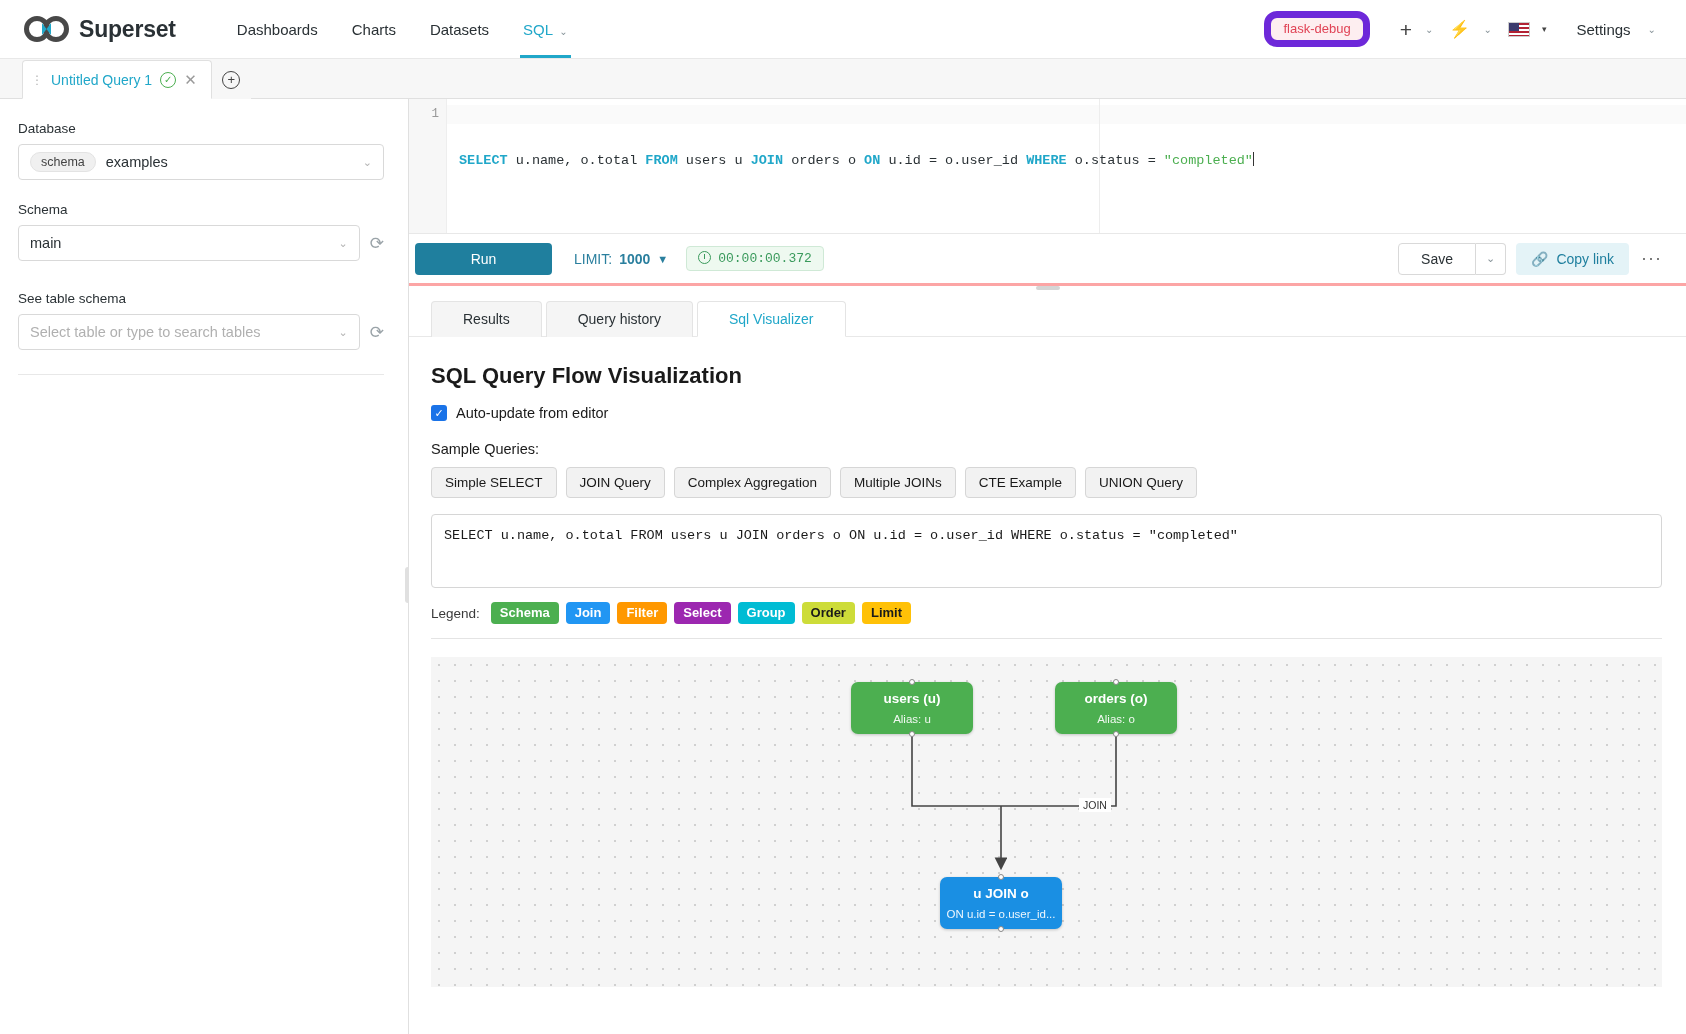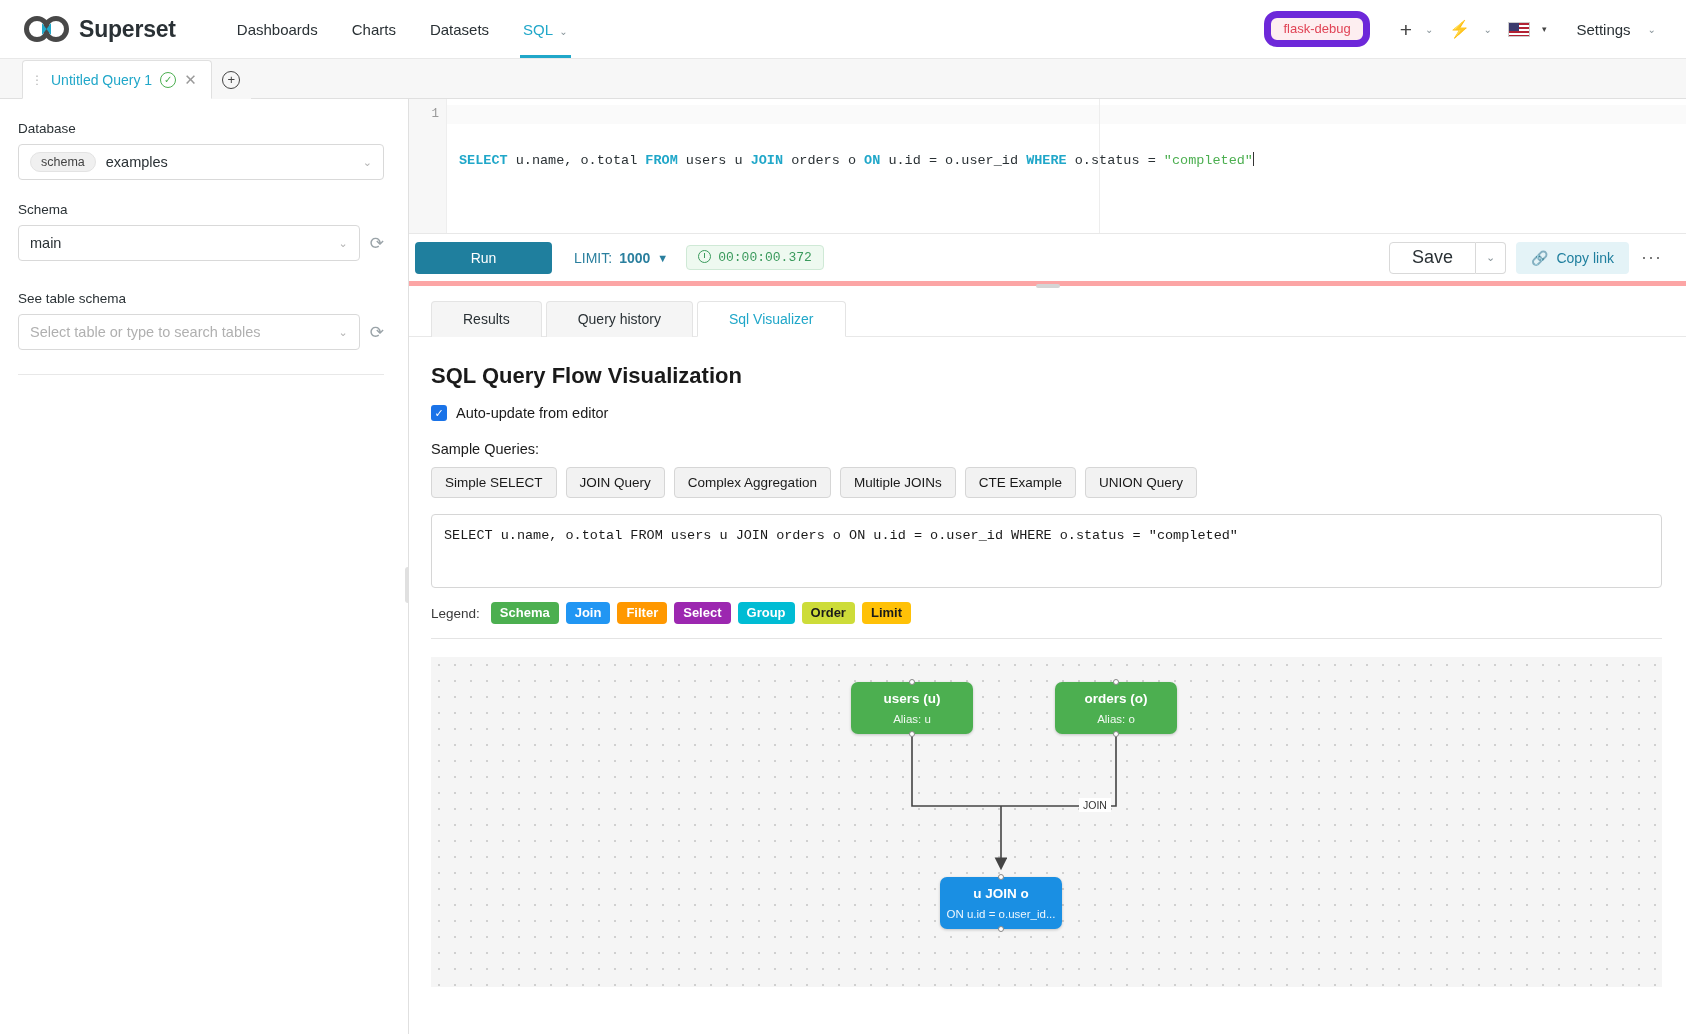--- a/index.html
+++ b/index.html
@@ -124,21 +124,21 @@
   .code-line { line-height: 18px; }
   .kw { color:#20a7c9; font-weight:bold; }
   .str { color: #4caf50; }
   .caret-bar { display:inline-block; width:1px; height:14px; background:#333; vertical-align:-2px; }
   .editor-active-row { position:absolute; left:0; right:0; top:6px; height:19px; background:rgba(0,0,0,0.02); }
   .edge-col { position:absolute; top:0; bottom:0; width:1px; background:#ededed; }
 
   
   .toolbar {
     height: 52px; display:flex; align-items:center; padding: 0 22px 0 6px;
-    border-bottom:5px solid #fca5a5; background:#fff; position:relative;
+    border-bottom:3px solid #fca5a5; background:#fff; position:relative;
   }
   .run-btn {
     width: 137px; height: 32px; background:#1f7f9e; color:#fff; border:none; border-radius:4px;
     font-size:14px; cursor:pointer; font-family:"Liberation Sans", sans-serif;
   }
   .limit-ctl { display:flex; align-items:center; gap:7px; margin-left: 22px; font-size:14px; color:#2a7f9e; cursor:pointer;}
   .limit-ctl .lbl { color:#2a7f9e; }
   .limit-ctl .num { color:#2a7f9e; font-weight:bold;}
   .tri { font-size:11px; color:#2a7f9e; }
   .timer-badge {
@@ -146,21 +146,21 @@
     background:#eef9f0; border:1px solid #cfe9d6; border-radius:4px;
     padding: 4px 11px; font-size:13px; color:#3a9a5c;
     font-family:"Liberation Mono", monospace;
   }
   .clock-ico { width:13px;height:13px;border-radius:50%;border:1.4px solid #3a9a5c; position:relative;}
   .clock-ico::after{content:"";position:absolute;left:5px;top:2px;width:1.2px;height:4.5px;background:#3a9a5c;}
   .tb-right { margin-left:auto; display:flex; align-items:center; gap:10px; }
   .save-group { display:flex; }
   .save-btn {
     height:32px; padding: 0 22px; border:1px solid #d9d9d9; background:#fff; border-radius:4px 0 0 4px;
-    font-size:18px; color:#2a3135; cursor:pointer; font-family:"Liberation Sans", sans-serif;
+    font-size:14px; color:#2a3135; cursor:pointer; font-family:"Liberation Sans", sans-serif;
   }
   .save-caret {
     height:32px; width:30px; border:1px solid #d9d9d9; border-left:none; background:#fff;
     border-radius:0 4px 4px 0; display:flex;align-items:center;justify-content:center;
     color:#879399; font-size:11px; cursor:pointer;
   }
   .copylink-btn {
     height:32px; padding: 0 15px; background:#e4f3f7; border:none; border-radius:4px;
     color:#1f7f9e; font-size:14px; display:flex; align-items:center; gap:8px; cursor:pointer;
     font-family:"Liberation Sans", sans-serif;

